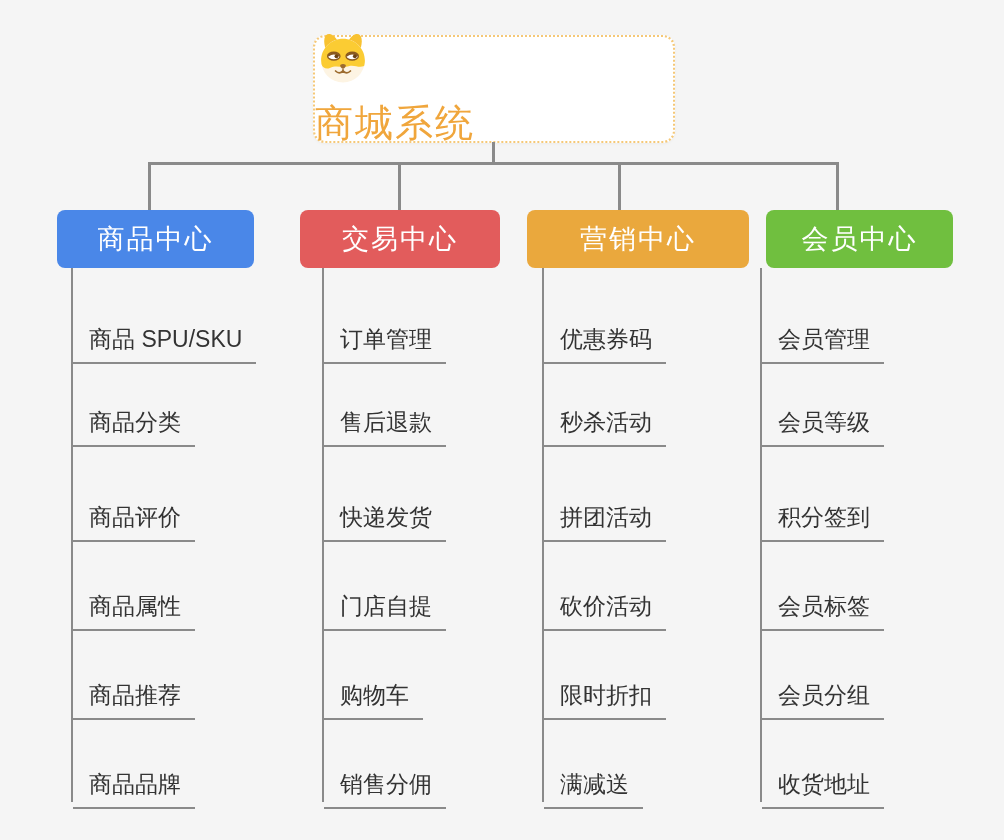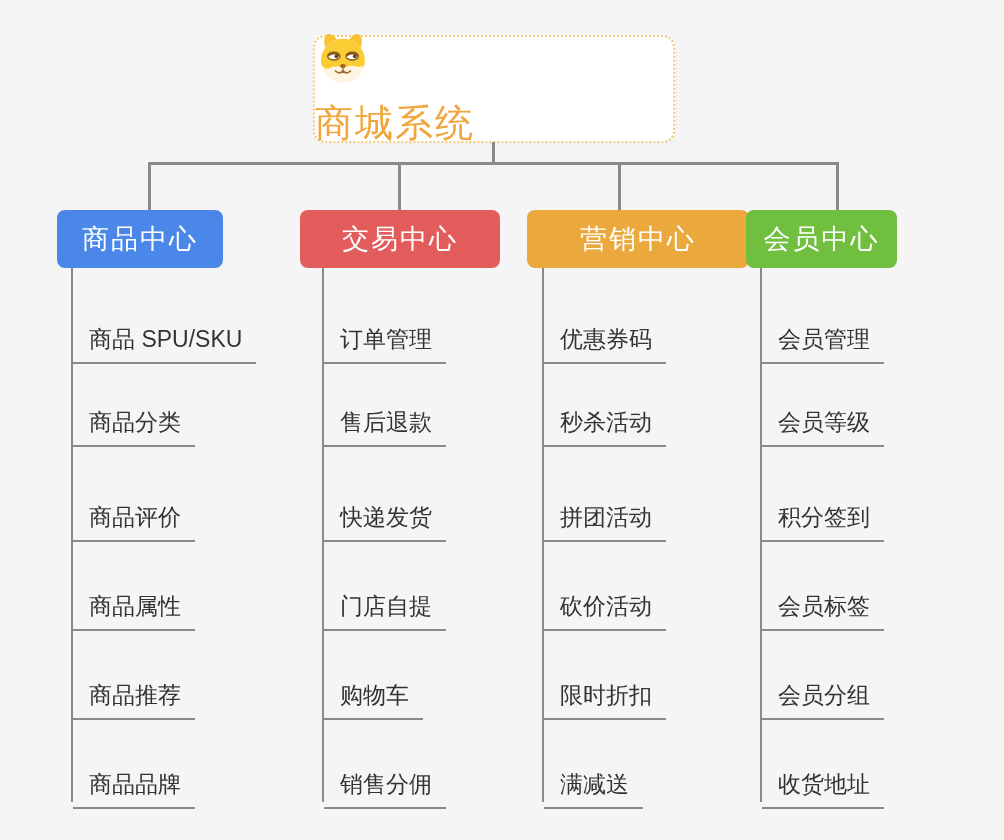--- a/index.html
+++ b/index.html
@@ -45,24 +45,24 @@
   
   .branch-topic{
     position:absolute;top:210px;height:58px;
     border-radius:8px;
     display:flex;align-items:center;justify-content:center;
     color:#ffffff;
     font-size:27px;
     letter-spacing:2px;
     box-sizing:border-box;
   }
-  .bt-1{left:57px;width:166px;}
+  .bt-1{left:57px;width:197px;}
   .bt-2{left:300px;width:200px;}
   .bt-3{left:527px;width:222px;}
-  .bt-4{left:746px;width:151px;}
+  .bt-4{left:766px;width:187px;}
 
   
   .branch{
     position:absolute;top:268px;height:534px;
     border-left:2px solid #8a8a8a;
   }
   .branch-1{left:71px}
   .branch-2{left:322px}
   .branch-3{left:542px}
   .branch-4{left:760px}

